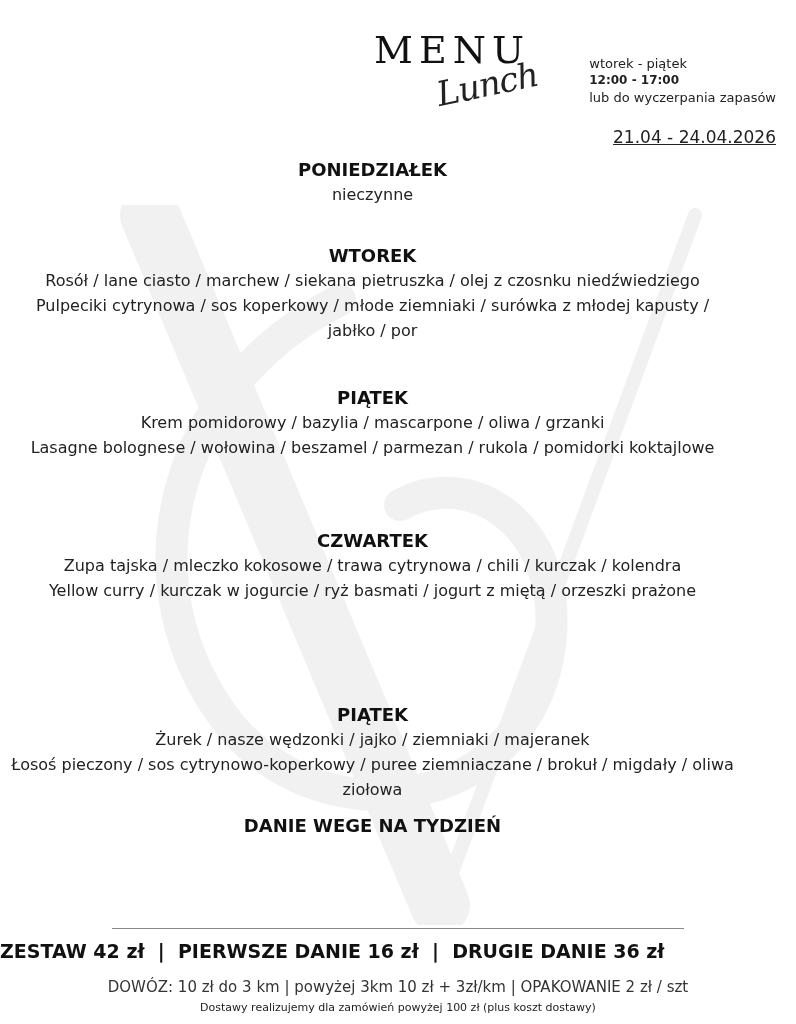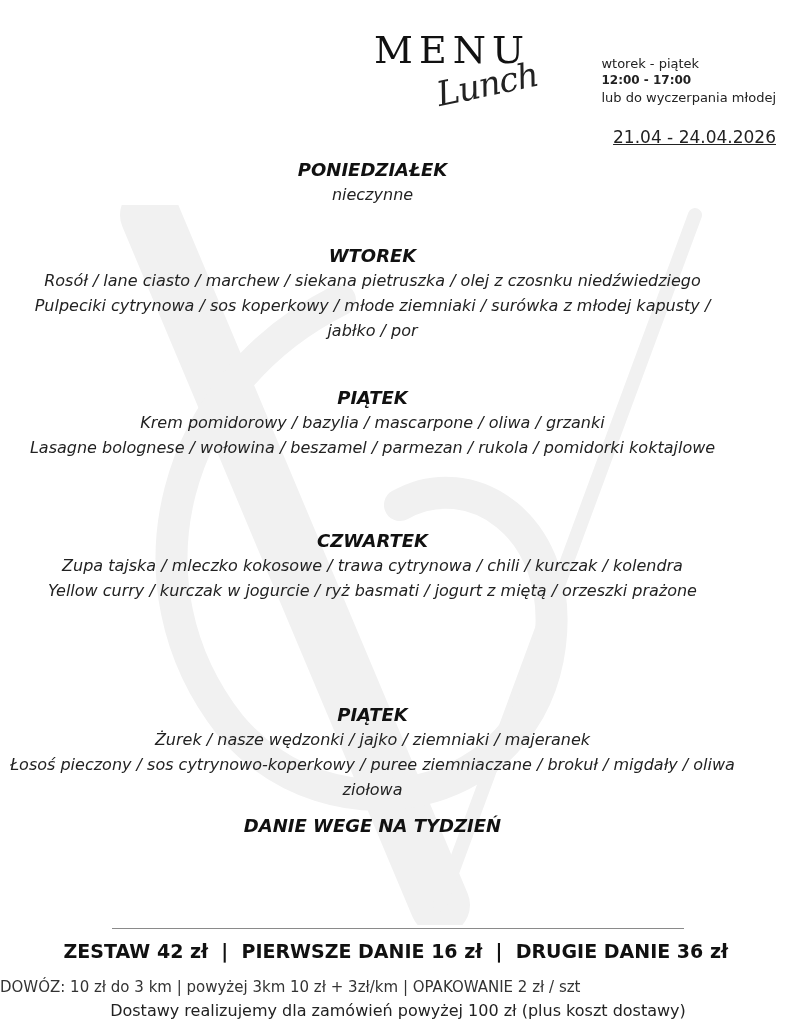--- a/index.html
+++ b/index.html
@@ -9,27 +9,27 @@
     font-family:"DejaVu Sans", sans-serif;
   }
   .watermark { position:absolute; left:110px; top:205px; width:620px; height:720px; z-index:0; }
   .content { position:relative; z-index:1; }
   .logo { position:absolute; left:330px; top:28px; width:160px; height:80px;margin-left:44px; }
   .logo-menu { position:absolute; left:0; top:0; font-family:"DejaVu Serif", serif; font-size:38px; letter-spacing:6px; color:#111; }
   .logo-lunch { position:absolute; left:62px; top:36px; font-family:"DejaVu Serif", serif; font-style:italic; font-size:34px; color:#222; transform:rotate(-12deg); letter-spacing:-1px; }
   .info { position:absolute; right:20px; top:55px; text-align:left; font-size:13px; line-height:17px; color:#222; }
   .info .bold { font-weight:bold; font-size:12px; }
   .dates { position:absolute; right:20px; top:127px; font-size:17px; text-decoration:underline; color:#222; }
-  .day { position:absolute; left:0; width:745px; text-align:center;font-style:italic; }
+  .day { position:absolute; left:0; width:745px; text-align:center; }
   .day h2 { margin:0; font-size:18px; font-weight:bold; color:#111; line-height:24px; }
   .day p { margin:0; font-size:16px; line-height:25px; color:#222; }
   .divider { position:absolute; left:112px; width:572px; top:928px; height:0; border-top:1px solid #8a8a8a; }
-  .prices { position:absolute; left:0; width:728px; top:940px; text-align:right; font-size:19px; font-weight:bold; color:#111; }
-  .delivery { position:absolute; left:0; width:796px; top:978px; font-size:15px; color:#333; }
-  .note { position:absolute; left:0; width:796px; top:1001px; text-align:center; font-size:16px; color:#222; }
+  .prices { position:absolute; left:0; width:728px; top:940px; text-align:left; font-size:19px; font-weight:bold; color:#111; }
+  .delivery { position:absolute; left:0; width:796px; top:978px; text-align:center; font-size:15px; color:#333; }
+  .note { position:absolute; left:0; width:796px; top:1001px; text-align:center; font-size:11px; color:#222; }
 </style>
 </head>
 <body>
 
 <svg class="watermark" viewBox="0 0 620 720">
   <g fill="none" stroke="#f1f1f1" stroke-linecap="round">
     <path d="M40 10 L330 700" stroke-width="60"></path>
     <path d="M585 10 L330 700" stroke-width="14"></path>
     <path d="M230 95 C 60 180, 10 380, 120 520 C 220 640, 420 600, 440 440 C 455 320, 360 260, 290 300" stroke-width="32"></path>
   </g>
@@ -37,21 +37,21 @@
 
 <div class="content">
   <div class="logo">
     <span class="logo-menu">MENU</span>
     <span class="logo-lunch">Lunch</span>
   </div>
 
   <div class="info">
     <div>wtorek - piątek</div>
     <div class="bold">12:00 - 17:00</div>
-    <div>lub do wyczerpania młodej</div>
+    <div>lub do wyczerpania zapasów</div>
   </div>
   <div class="dates">21.04 - 24.04.2026</div>
 
   <div class="day" style="top:158px">
     <h2>PONIEDZIAŁEK</h2>
     <p>nieczynne</p>
   </div>
 
   <div class="day" style="top:244px">
     <h2>WTOREK</h2>

